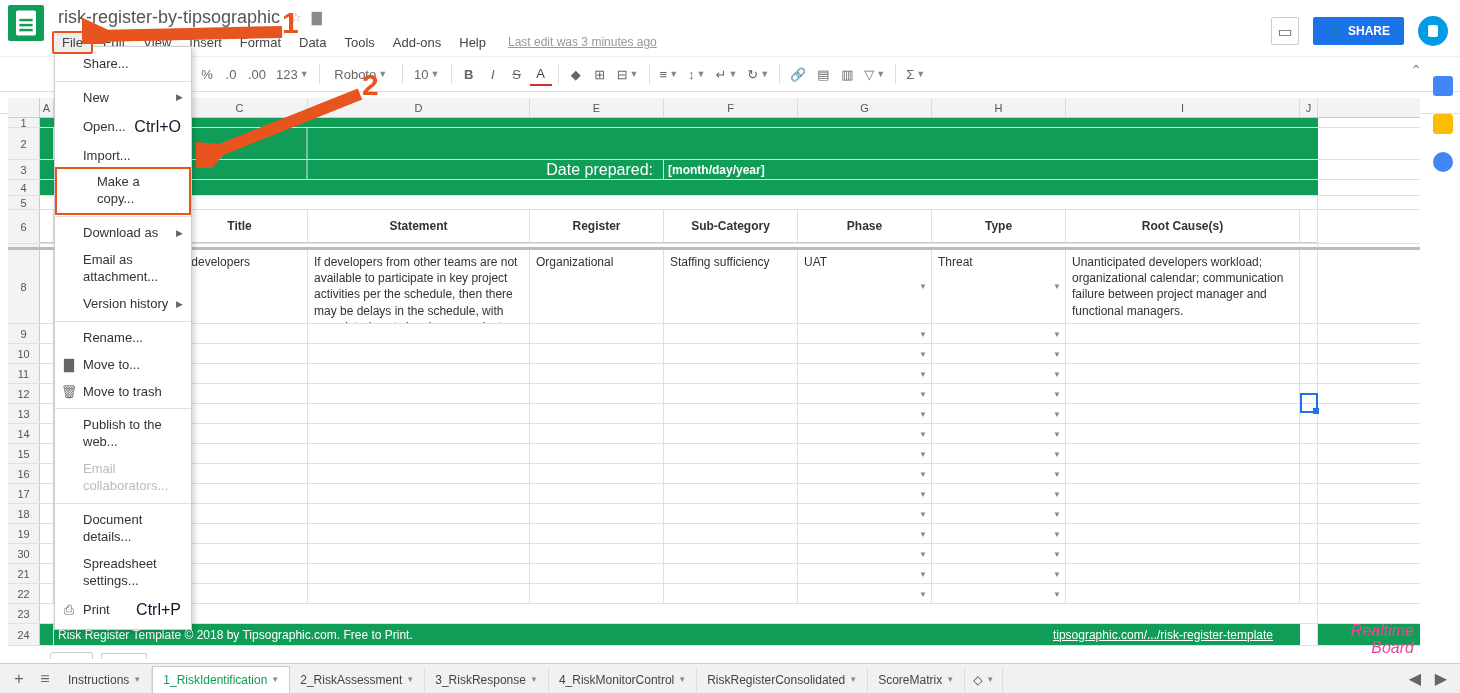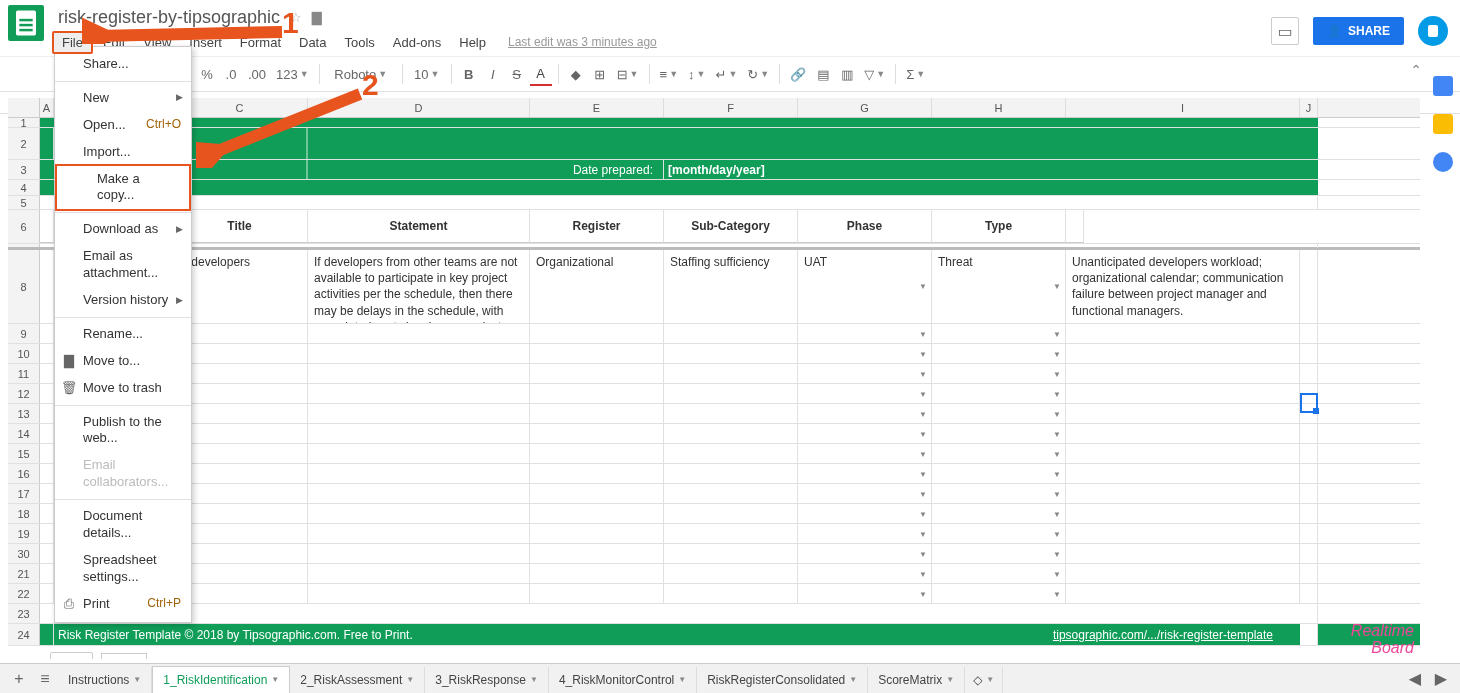--- a/index.html
+++ b/index.html
@@ -29,21 +29,21 @@
 .chevron { font-size: 9px; color: #888; margin-left: 2px; }
 .toolbar-collapse { position: absolute; right: 38px; top: 62px; color: #888; font-size: 14px; }
 
 
 .fxbar { height: 22px; border-bottom: 1px solid #e0e0e0; display: flex; align-items: center; padding-left: 12px; color: #aaa; font-style: italic; font-size: 12px; }
 
 
 .file-dropdown { position: absolute; left: 54px; top: 46px; width: 138px; background: #fff; border: 1px solid #ccc; box-shadow: 2px 2px 6px rgba(0,0,0,0.2); z-index: 100; padding: 4px 0; }
 .dd-item { padding: 5px 10px 5px 28px; font-size: 13px; color: #333; display: flex; justify-content: space-between; align-items: center; position: relative; cursor: pointer; line-height: 1.3; }
 .dd-item.disabled { color: #bbb; }
-.dd-item .shortcut { color: #a16207; font-size: 12px; }
+.dd-item .shortcut { color: #0f172a; font-size: 16px; }
 .dd-item .submenu-arrow { position: absolute; right: 8px; font-size: 9px; color: #666; }
 .dd-item .dd-icon { position: absolute; left: 6px; width: 16px; text-align: center; font-size: 13px; color: #666; }
 .dd-sep { height: 1px; background: #e0e0e0; margin: 3px 0; }
 .dd-item.highlighted { border: 2px solid #e8541e; margin: -2px 0; z-index: 2; position: relative; background: #fff; padding-left: 40px; }
 
 
 .anno1 { position: absolute; left: 282px; top: 6px; color: #e8541e; font-size: 30px; font-weight: bold; z-index: 301; }
 .arrow1 { position: absolute; left: 82px; top: 14px; z-index: 300; pointer-events: none; }
 .anno2 { position: absolute; left: 362px; top: 68px; color: #e8541e; font-size: 30px; font-weight: bold; z-index: 301; }
 .arrow2 { position: absolute; left: 196px; top: 88px; z-index: 300; pointer-events: none; }
@@ -285,21 +285,21 @@
     <div class="grid-row" style="height:32px">
       <div class="row-header">2</div>
       <div class="cell banner" style="width:14px"></div>
       <div class="cell banner banner-title" style="width:254px;border-right:2px solid rgba(255,255,255,0.4)">tion</div>
       <div class="cell banner" style="width:1010px;border-right:none"></div>
     </div>
 
     <div class="grid-row" style="height:20px">
       <div class="row-header">3</div>
       <div class="cell banner" style="width:268px;border-right:2px solid rgba(255,255,255,0.4)"></div>
-      <div class="cell banner" style="width:356px;justify-content:flex-end;padding-right:10px;font-size:12px">Date prepared:</div>
+      <div class="cell banner" style="width:356px;justify-content:flex-end;padding-right:10px;font-size:16px">Date prepared:</div>
       <div class="cell banner" style="width:654px;font-weight:bold;font-size:12px;border-right:none">[month/day/year]</div>
     </div>
 
     <div class="grid-row" style="height:16px">
       <div class="row-header">4</div>
       <div class="cell banner" style="width:1278px;border-right:none"></div>
     </div>
 
     <div class="grid-row" style="height:14px">
       <div class="row-header">5</div>
@@ -309,20 +309,21 @@
     <div class="grid-row table-header-row" style="height:34px">
       <div class="row-header">6</div>
       <div class="cell" style="width:14px"></div>
       <div class="cell" style="width:118px"></div>
       <div class="cell" style="width:136px">Title</div>
       <div class="cell" style="width:222px">Statement</div>
       <div class="cell" style="width:134px">Register</div>
       <div class="cell" style="width:134px">Sub-Category</div>
       <div class="cell" style="width:134px">Phase</div>
       <div class="cell" style="width:134px">Type</div>
+      <div class="cell" style="width:234px">Root Cause(s)</div>
       <div class="cell" style="width:18px"></div>
     </div>
 
     <div class="grid-row" style="height:6px;border-bottom:3px solid #bbb">
       <div class="row-header" style="font-size:0"></div>
       <div class="cell" style="width:1278px"></div>
     </div>
 
     <div class="grid-row" style="height:74px">
       <div class="row-header">8</div>

